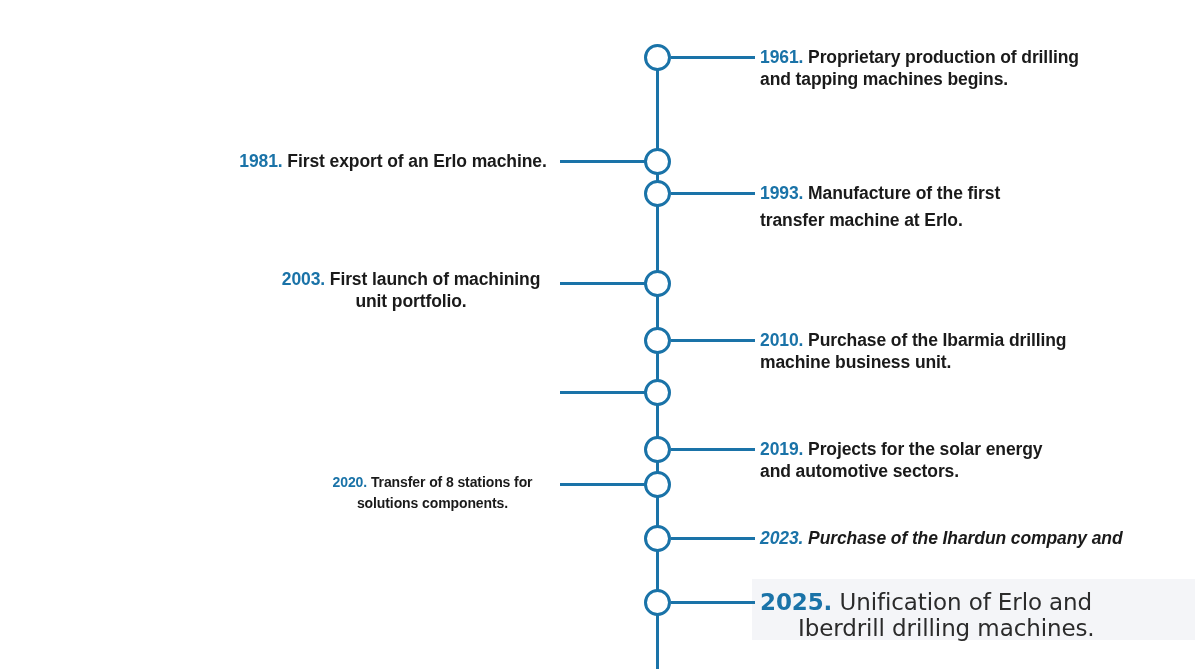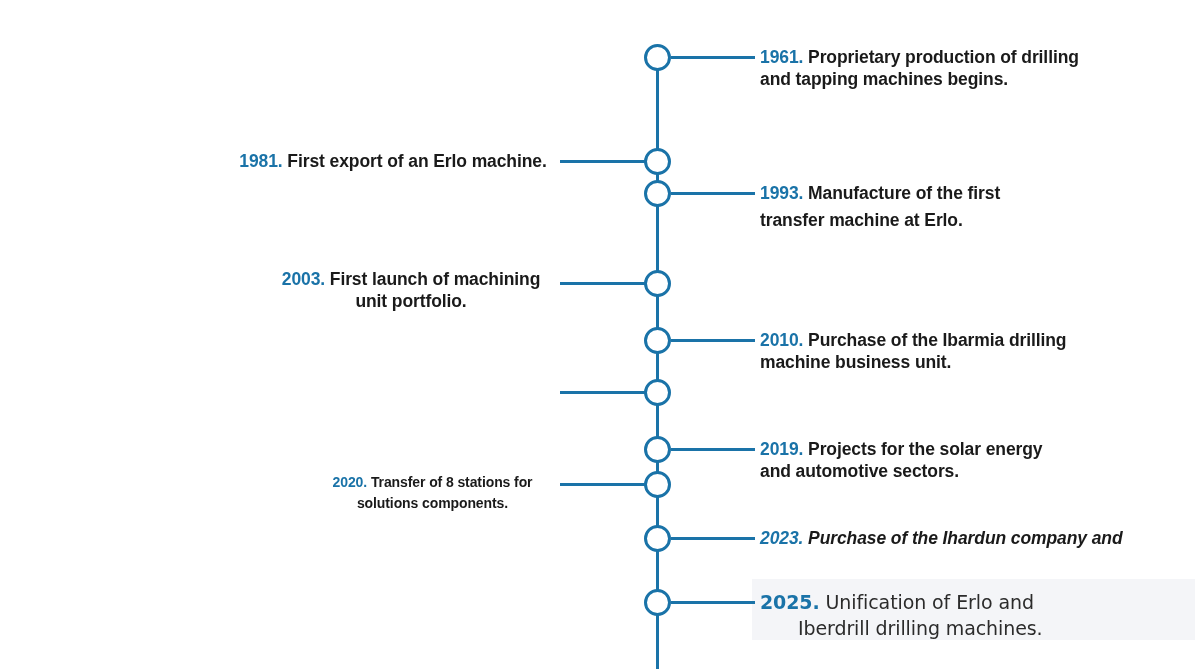--- a/index.html
+++ b/index.html
@@ -62,21 +62,21 @@
   
   .entry.loose{ line-height:27px; }
 
   
   .entry.small{ font-size:14px; line-height:21px; }
 
   
   .entry.plain{
     font-family:"DejaVu Sans", sans-serif;
     font-weight:400;
-    font-size:19px;
+    font-size:23px;
     line-height:26px;
     color:#2b2b2b;
   }
   .entry.plain .year{ font-weight:700; color:#1a73a8; }
   .entry.plain .indent{ padding-left:38px; display:block; }
 </style>
 </head>
 <body>
 
 <div id="timeline">

